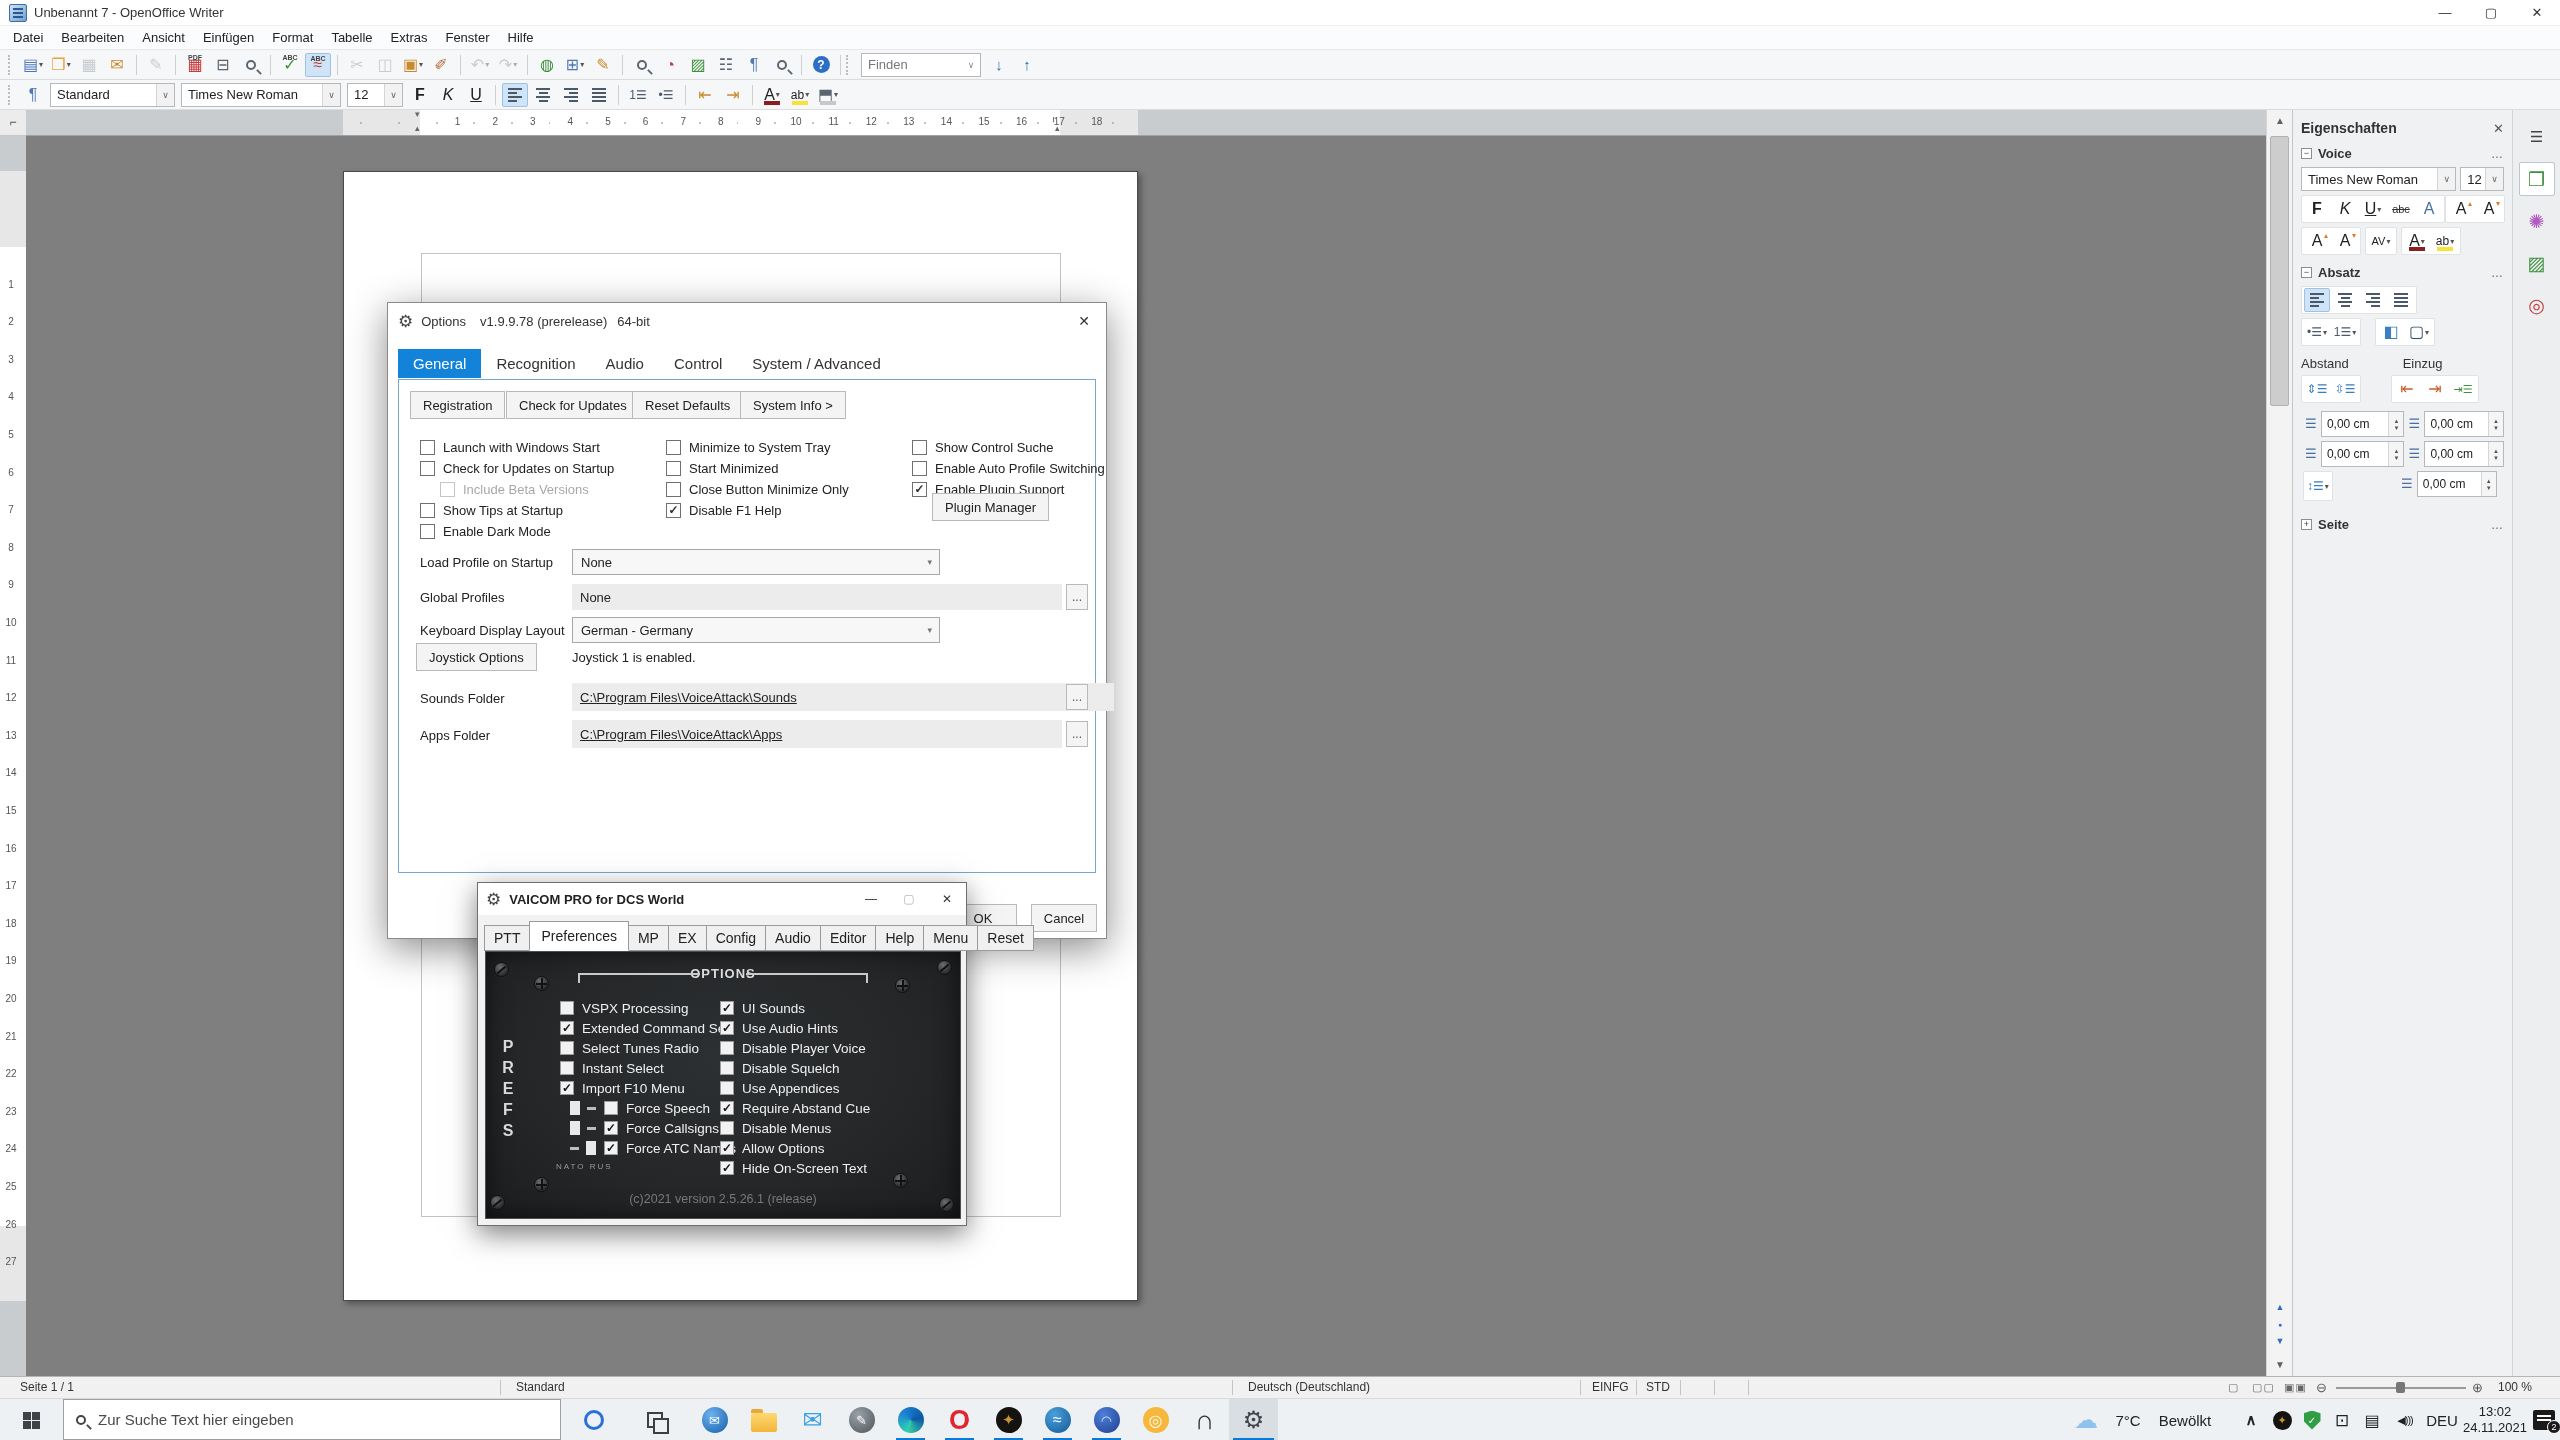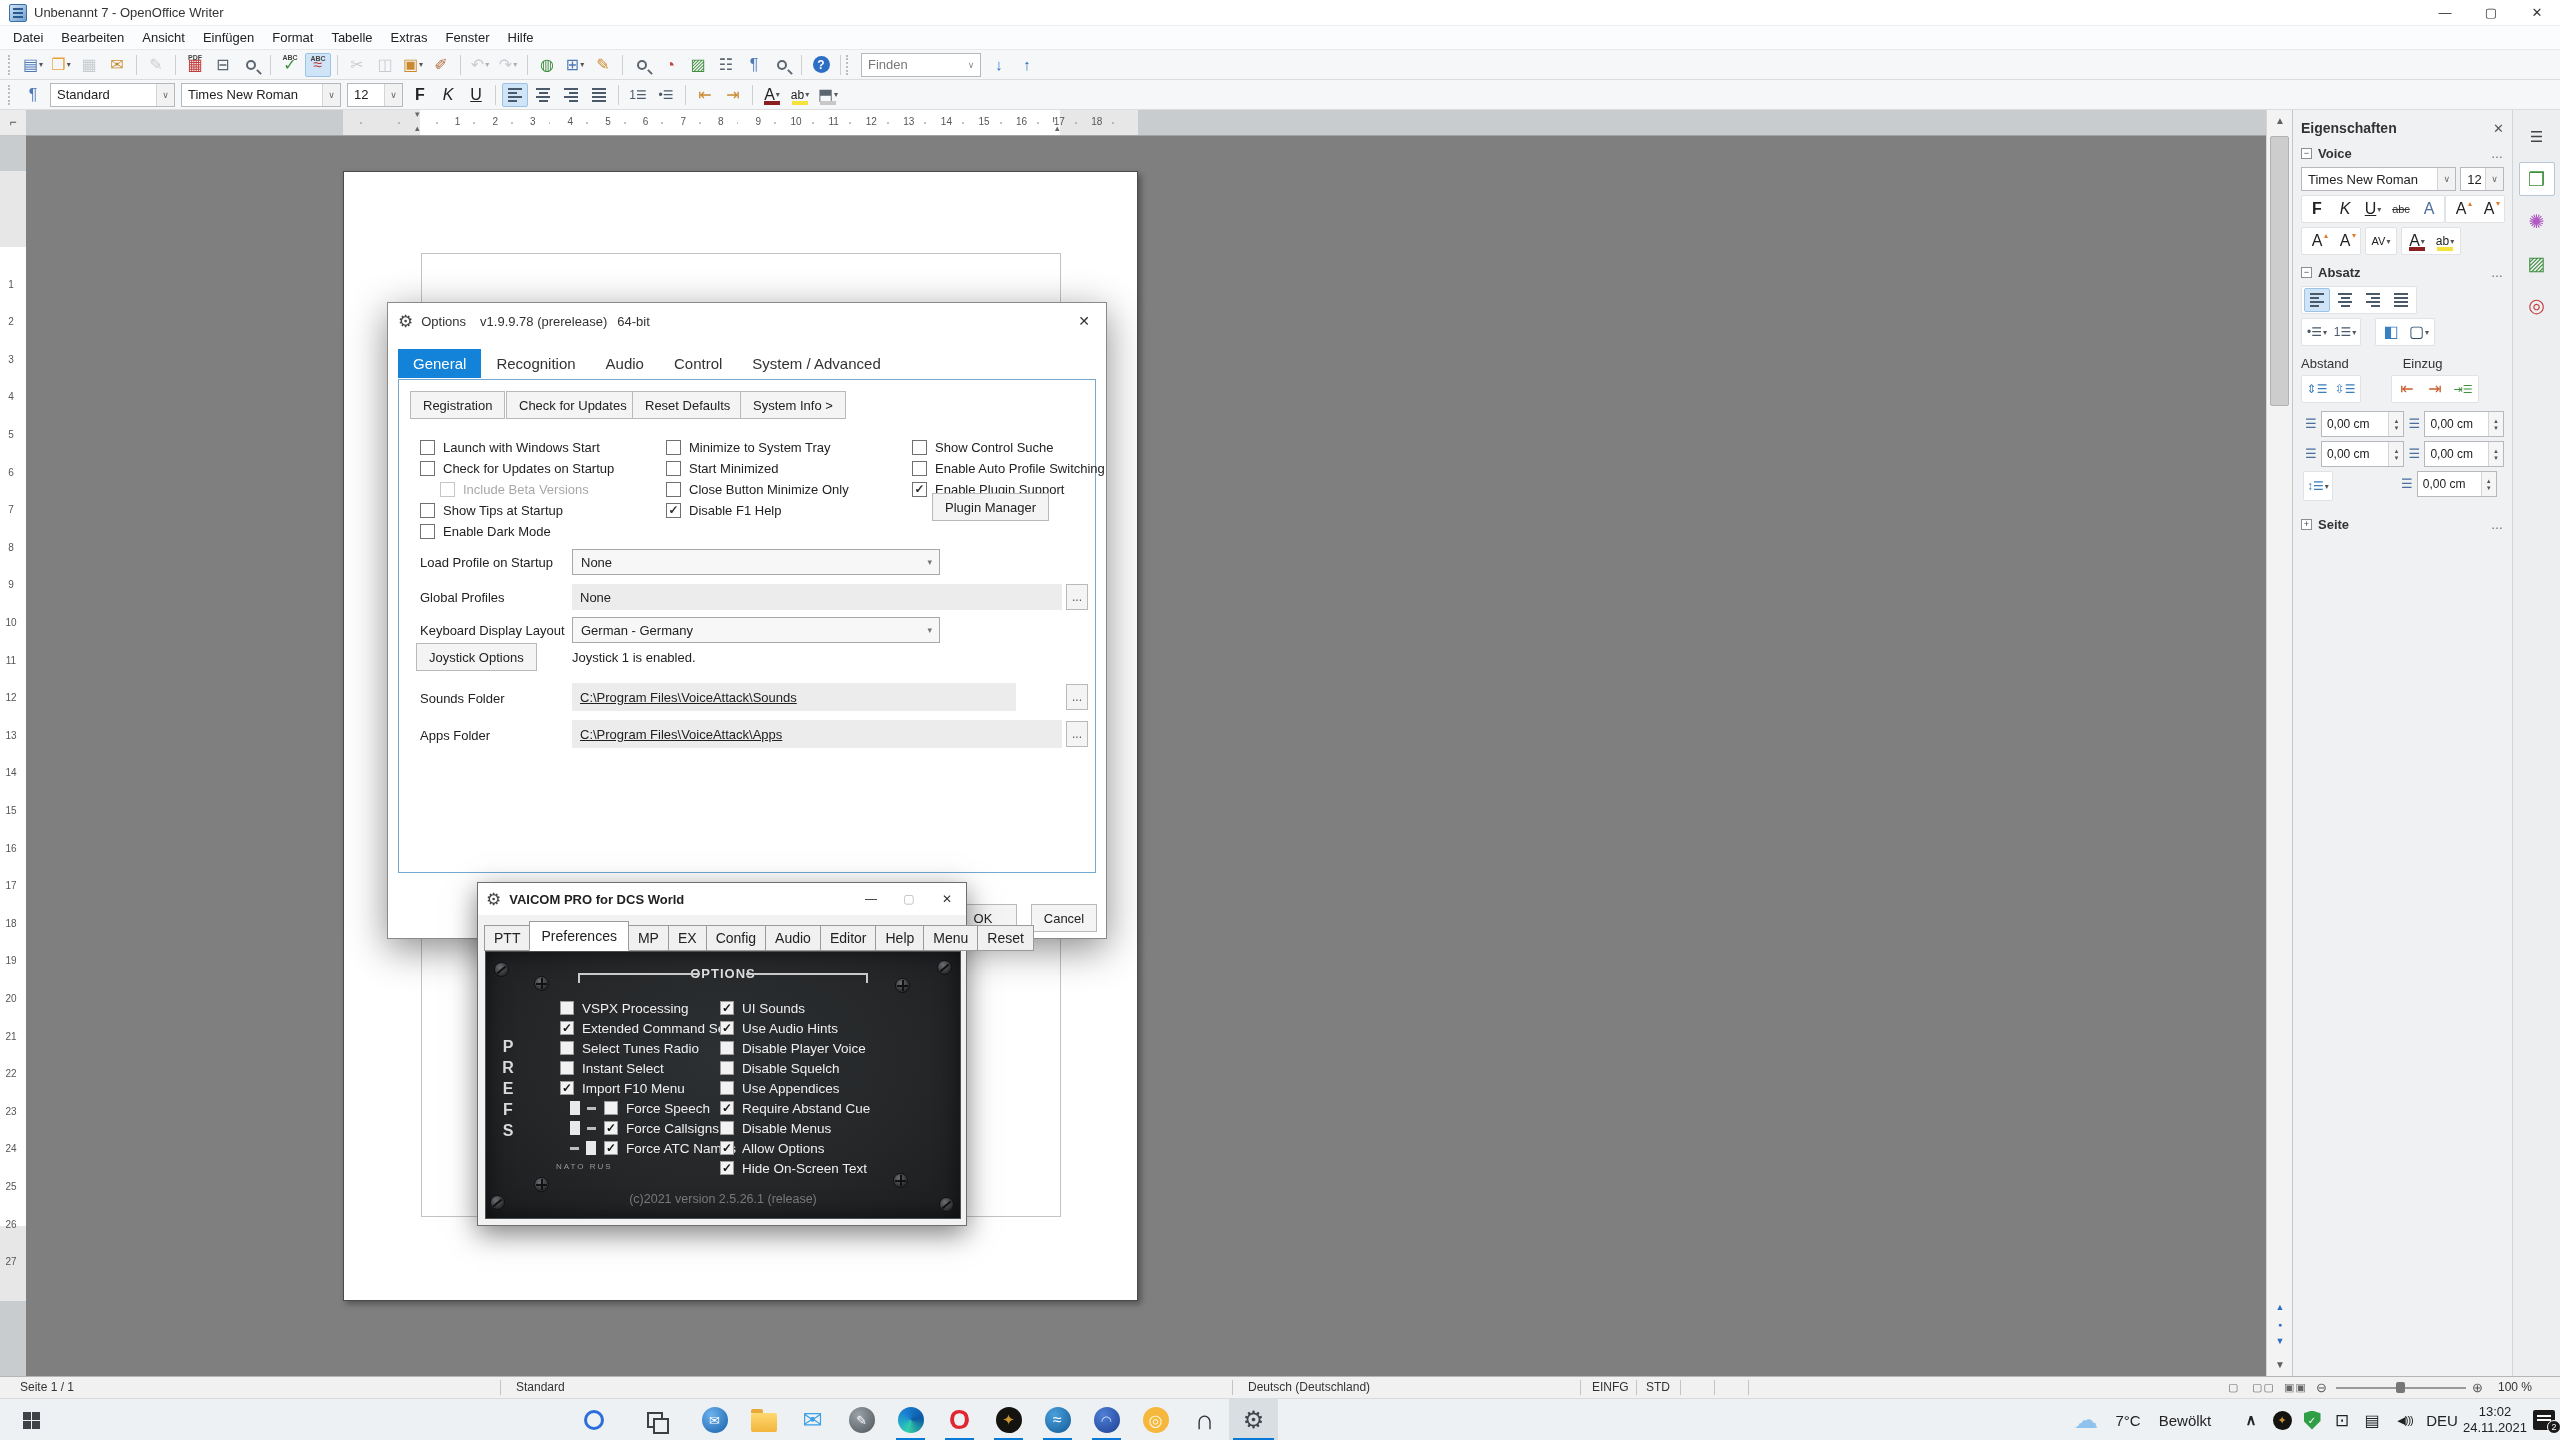--- a/index.html
+++ b/index.html
@@ -766,21 +766,21 @@
   </span>
   <button class="obrowse" style="left:678px;top:281px;">...</button>
   <span class="olabel" style="left:32px;top:320px;">Keyboard Display Layout</span>
   <span class="ocombo" style="left:184px;top:314px;width:368px;">
     <span>German - Germany</span>
     <span class="carr">▾</span>
   </span>
   <button class="obtn" style="left:28px;top:340px;">Joystick Options</button>
   <span class="olabel" style="left:184px;top:347px;">Joystick 1 is enabled.</span>
   <span class="olabel" style="left:32px;top:388px;">Sounds Folder</span>
-  <span class="obox" style="left:184px;top:380px;width:444px;height:28px;">
+  <span class="obox" style="left:184px;top:380px;width:542px;height:28px;">
     <span class="olink">C:\Program Files\VoiceAttack\Sounds</span>
   </span>
   <button class="obrowse" style="left:678px;top:381px;">...</button>
   <span class="olabel" style="left:32px;top:425px;">Apps Folder</span>
   <span class="obox" style="left:184px;top:417px;width:490px;height:28px;">
     <span class="olink">C:\Program Files\VoiceAttack\Apps</span>
   </span>
   <button class="obrowse" style="left:678px;top:418px;">...</button>
   <button class="obtn" style="left:561px;top:601px;width:68px;">OK</button>
   <button class="obtn" style="left:643px;top:601px;width:66px;">Cancel</button>
@@ -932,20 +932,24 @@
 
 <div id="taskbar" class="abs">
   <div id="startbtn">
     <span id="winlogo">
         <i></i>
         <i></i>
         <i></i>
         <i></i>
       </span>
   </div>
+  <div id="searchbox">
+    <span class="mag"></span>
+    <span id="search-ph">Zur Suche Text hier eingeben</span>
+  </div>
   <div class="tbtn2" style="left:566px;width:56px;">
       <span id="cortana-ring"></span>
     </div>
   <div class="tbtn2" style="left:628px;width:54px;">
       <span id="taskview-ic"></span>
     </div>
   <div id="taskapps">
       <div class="tapp" style="left: 690px;">
         <span class="appic circle" style="background: radial-gradient(circle at 35% 30%, rgb(109, 178, 239), rgb(22, 96, 168)); color: rgb(255, 255, 255); font-size: 13px;">✉</span>
       </div>

